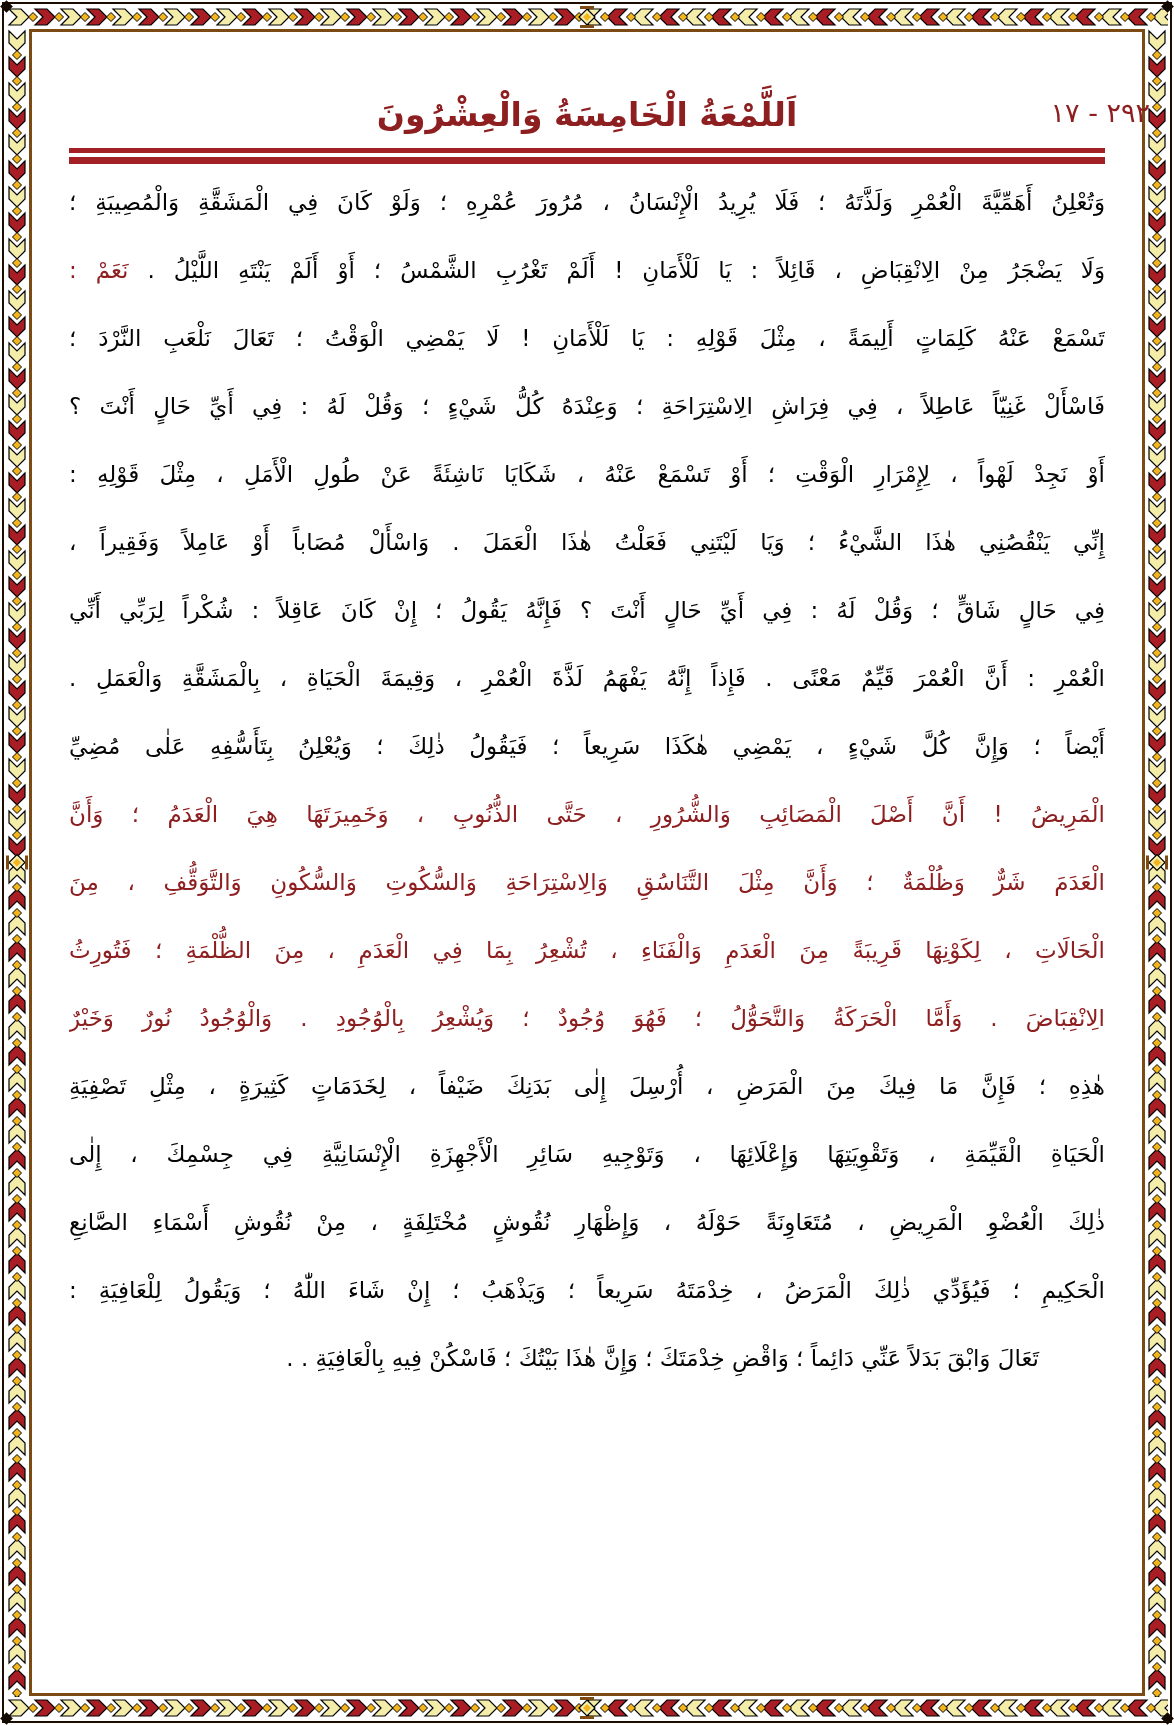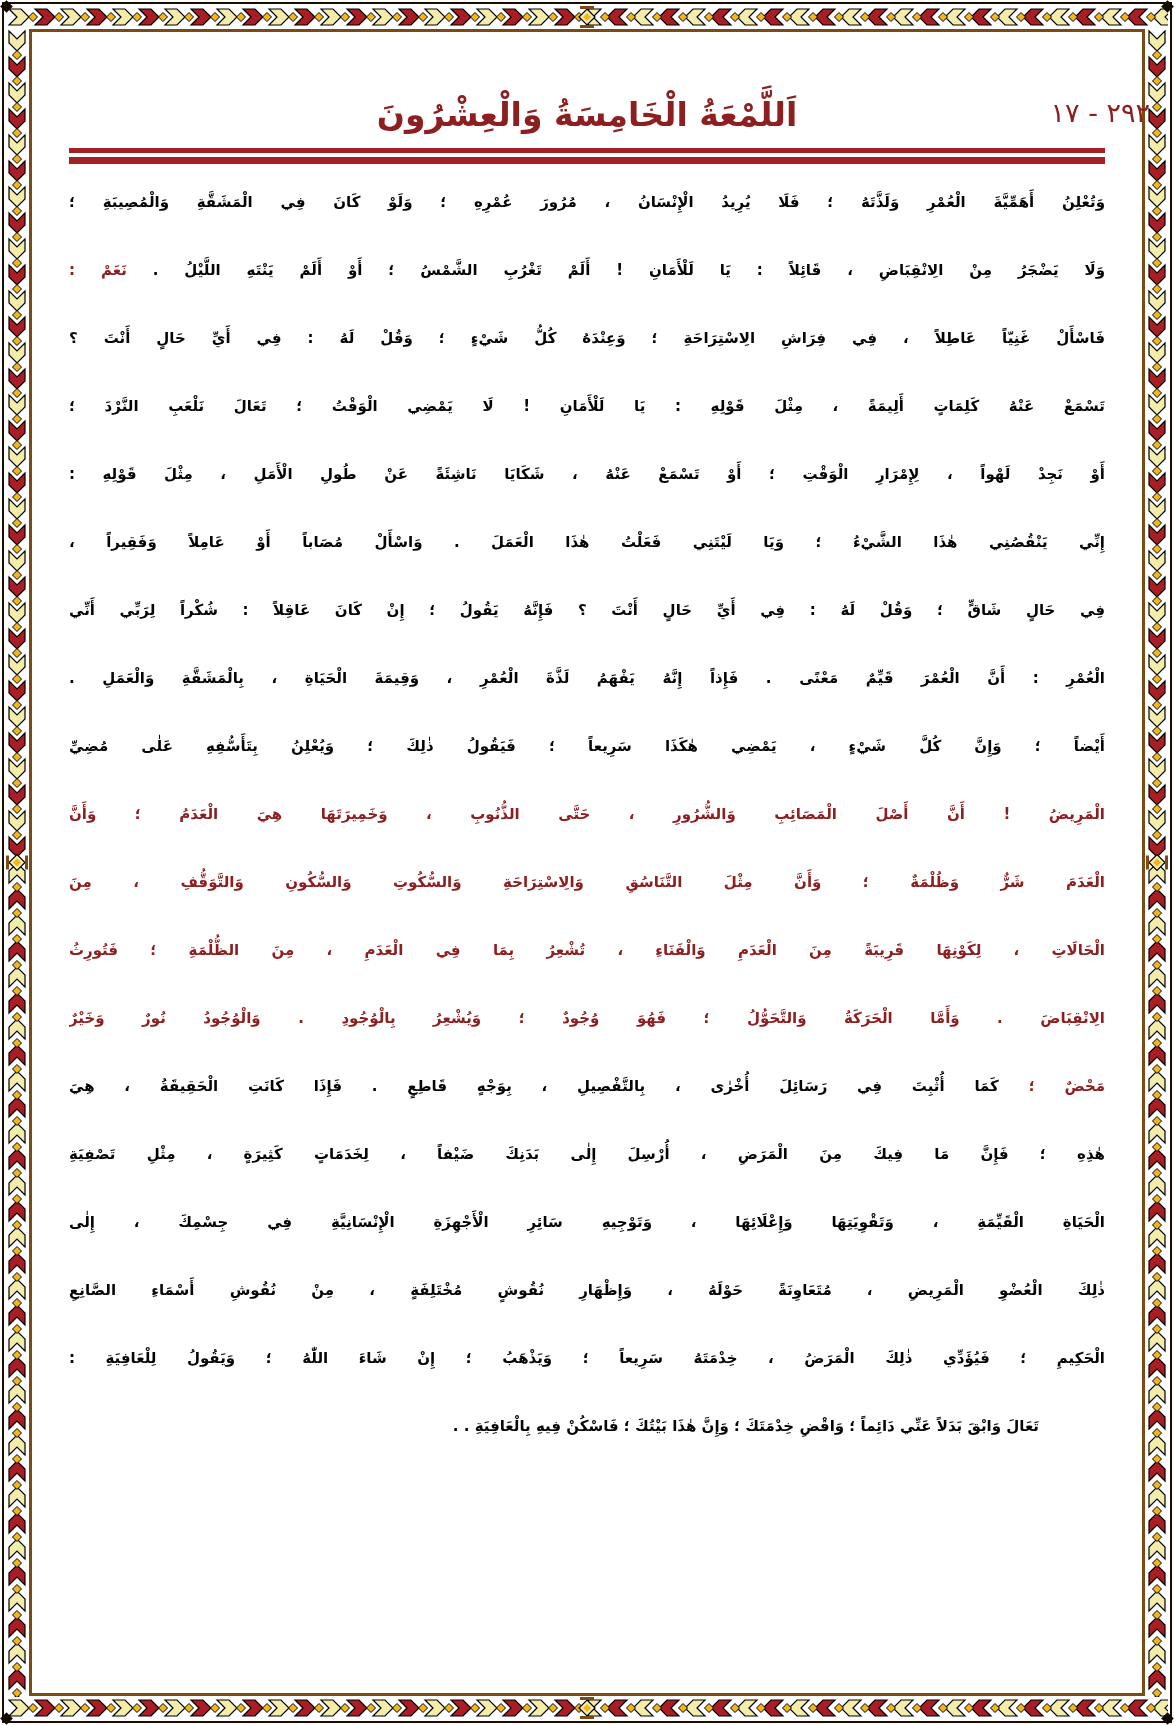--- a/index.html
+++ b/index.html
@@ -36,21 +36,21 @@
   .page-number{position:absolute;left:auto;right:-45px;bottom:6px;
        color:var(--red-text);font-size:27px;font-weight:normal;letter-spacing:1px}
   .page-title{position:absolute;left:50%;transform:translateX(-50%);bottom:0;
        color:var(--red-text);font-size:33px;font-weight:bold;white-space:nowrap}
   .rule{margin-top:14px}
   .rule .bar1{height:5px;background:var(--rule)}
   .rule .gap{height:4px}
   .rule .bar2{height:7px;background:var(--rule)}
 
   .body-text{margin-top:4px}
-  .line{height:68px;line-height:68px;font-size:15px;font-weight:bold;color:var(--ink);
+  .line{height:68px;line-height:68px;font-size:23px;font-weight:normal;color:var(--ink);
         text-align:justify;text-align-last:justify;overflow:hidden;white-space:normal}
   .line.last{text-align-last:right;padding-right:66px;padding-left:28px}
   .seg-red{color:var(--red-text)}
   .seg-black{color:var(--ink)}
 </style>
 </head>
 <body>
 
 <div class="page">
 
@@ -531,32 +531,31 @@
       <span class="page-title">اَللَّمْعَةُ الْخَامِسَةُ وَالْعِشْرُونَ</span>
     </div>
     <div class="rule">
       <div class="bar1"></div>
       <div class="gap"></div>
       <div class="bar2"></div>
     </div>
     <div class="body-text" id="body-text">
         <div class="line"><span class="seg-black">وَتُعْلِنُ أَهَمِّيَّةَ الْعُمْرِ وَلَذَّتَهُ ؛ فَلَا يُرِيدُ الْإِنْسَانُ ، مُرُورَ عُمْرِهِ ؛ وَلَوْ كَانَ فِي الْمَشَقَّةِ وَالْمُصِيبَةِ ؛</span></div>
         <div class="line"><span class="seg-black">وَلَا يَضْجَرُ مِنْ الِانْقِبَاضِ ، قَائِلاً : يَا لَلْأَمَانِ ! أَلَمْ تَغْرُبِ الشَّمْسُ ؛ أَوْ أَلَمْ يَنْتَهِ اللَّيْلُ .</span><span class="seg-red"> نَعَمْ :</span></div>
+        <div class="line"><span class="seg-black">تَسْمَعْ عَنْهُ كَلِمَاتٍ أَلِيمَةً ، مِثْلَ قَوْلِهِ : يَا لَلْأَمَانِ ! لَا يَمْضِي الْوَقْتُ ؛ تَعَالَ نَلْعَبِ النَّرْدَ ؛</span></div>
         <div class="line"><span class="seg-black">فَاسْأَلْ غَنِيّاً عَاطِلاً ، فِي فِرَاشِ الِاسْتِرَاحَةِ ؛ وَعِنْدَهُ كُلُّ شَيْءٍ ؛ وَقُلْ لَهُ : فِي أَيِّ حَالٍ أَنْتَ ؟</span></div>
-        <div class="line"><span class="seg-black">تَسْمَعْ عَنْهُ كَلِمَاتٍ أَلِيمَةً ، مِثْلَ قَوْلِهِ : يَا لَلْأَمَانِ ! لَا يَمْضِي الْوَقْتُ ؛ تَعَالَ نَلْعَبِ النَّرْدَ ؛</span></div>
         <div class="line"><span class="seg-black">أَوْ نَجِدْ لَهْواً ، لِإِمْرَارِ الْوَقْتِ ؛ أَوْ تَسْمَعْ عَنْهُ ، شَكَايَا نَاشِئَةً عَنْ طُولِ الْأَمَلِ ، مِثْلَ قَوْلِهِ :</span></div>
         <div class="line"><span class="seg-black">إِنِّي يَنْقُصُنِي هٰذَا الشَّيْءُ ؛ وَيَا لَيْتَنِي فَعَلْتُ هٰذَا الْعَمَلَ . وَاسْأَلْ مُصَاباً أَوْ عَامِلاً وَفَقِيراً ،</span></div>
         <div class="line"><span class="seg-black">فِي حَالٍ شَاقٍّ ؛ وَقُلْ لَهُ : فِي أَيِّ حَالٍ أَنْتَ ؟ فَإِنَّهُ يَقُولُ ؛ إِنْ كَانَ عَاقِلاً : شُكْراً لِرَبِّي أَنِّي</span></div>
         <div class="line"><span class="seg-black">الْعُمْرِ : أَنَّ الْعُمْرَ قَيِّمٌ مَعْنًى . فَإِذاً إِنَّهُ يَفْهَمُ لَذَّةَ الْعُمْرِ ، وَقِيمَةَ الْحَيَاةِ ، بِالْمَشَقَّةِ وَالْعَمَلِ .</span></div>
         <div class="line"><span class="seg-black">أَيْضاً ؛ وَإِنَّ كُلَّ شَيْءٍ ، يَمْضِي هٰكَذَا سَرِيعاً ؛ فَيَقُولُ ذٰلِكَ ؛ وَيُعْلِنُ بِتَأَسُّفِهِ عَلٰى مُضِيِّ</span></div>
         <div class="line"><span class="seg-red">الْمَرِيضُ ! أَنَّ أَصْلَ الْمَصَائِبِ وَالشُّرُورِ ، حَتَّى الذُّنُوبِ ، وَخَمِيرَتَهَا هِيَ الْعَدَمُ ؛ وَأَنَّ</span></div>
         <div class="line"><span class="seg-red">الْعَدَمَ شَرٌّ وَظُلْمَةٌ ؛ وَأَنَّ مِثْلَ التَّنَاسُقِ وَالِاسْتِرَاحَةِ وَالسُّكُوتِ وَالسُّكُونِ وَالتَّوَقُّفِ ، مِنَ</span></div>
         <div class="line"><span class="seg-red">الْحَالَاتِ ، لِكَوْنِهَا قَرِيبَةً مِنَ الْعَدَمِ وَالْفَنَاءِ ، تُشْعِرُ بِمَا فِي الْعَدَمِ ، مِنَ الظُّلْمَةِ ؛ فَتُورِثُ</span></div>
         <div class="line"><span class="seg-red">الِانْقِبَاضَ . وَأَمَّا الْحَرَكَةُ وَالتَّحَوُّلُ ؛ فَهُوَ وُجُودٌ ؛ وَيُشْعِرُ بِالْوُجُودِ . وَالْوُجُودُ نُورٌ وَخَيْرٌ</span></div>
-        <div class="line"><span class="seg-red">مَحْضٌ ؛</span><span class="seg-black"> كَمَا أُثْبِتَ فِي رَسَائِلَ أُخْرٰى ، بِالتَّفْصِيلِ ، بِوَجْهٍ قَاطِعٍ . فَإِذَا كَانَتِ الْحَقِيقَةُ ، هِيَ</span></div>
         <div class="line"><span class="seg-black">هٰذِهِ ؛ فَإِنَّ مَا فِيكَ مِنَ الْمَرَضِ ، أُرْسِلَ إِلٰى بَدَنِكَ ضَيْفاً ، لِخَدَمَاتٍ كَثِيرَةٍ ، مِثْلِ تَصْفِيَةِ</span></div>
         <div class="line"><span class="seg-black">الْحَيَاةِ الْقَيِّمَةِ ، وَتَقْوِيَتِهَا وَإِعْلَائِهَا ، وَتَوْجِيهِ سَائِرِ الْأَجْهِزَةِ الْإِنْسَانِيَّةِ فِي جِسْمِكَ ، إِلٰى</span></div>
         <div class="line"><span class="seg-black">ذٰلِكَ الْعُضْوِ الْمَرِيضِ ، مُتَعَاوِنَةً حَوْلَهُ ، وَإِظْهَارِ نُقُوشٍ مُخْتَلِفَةٍ ، مِنْ نُقُوشِ أَسْمَاءِ الصَّانِعِ</span></div>
         <div class="line"><span class="seg-black">الْحَكِيمِ ؛ فَيُؤَدِّي ذٰلِكَ الْمَرَضُ ، خِدْمَتَهُ سَرِيعاً ؛ وَيَذْهَبُ ؛ إِنْ شَاءَ اللّٰهُ ؛ وَيَقُولُ لِلْعَافِيَةِ :</span></div>
         <div class="line last"><span class="seg-black">تَعَالَ وَابْقَ بَدَلاً عَنِّي دَائِماً ؛ وَاقْضِ خِدْمَتَكَ ؛ وَإِنَّ هٰذَا بَيْتُكَ ؛ فَاسْكُنْ فِيهِ بِالْعَافِيَةِ . .</span></div>
       </div>
   </div>
 </div>
 
 </body></html>

